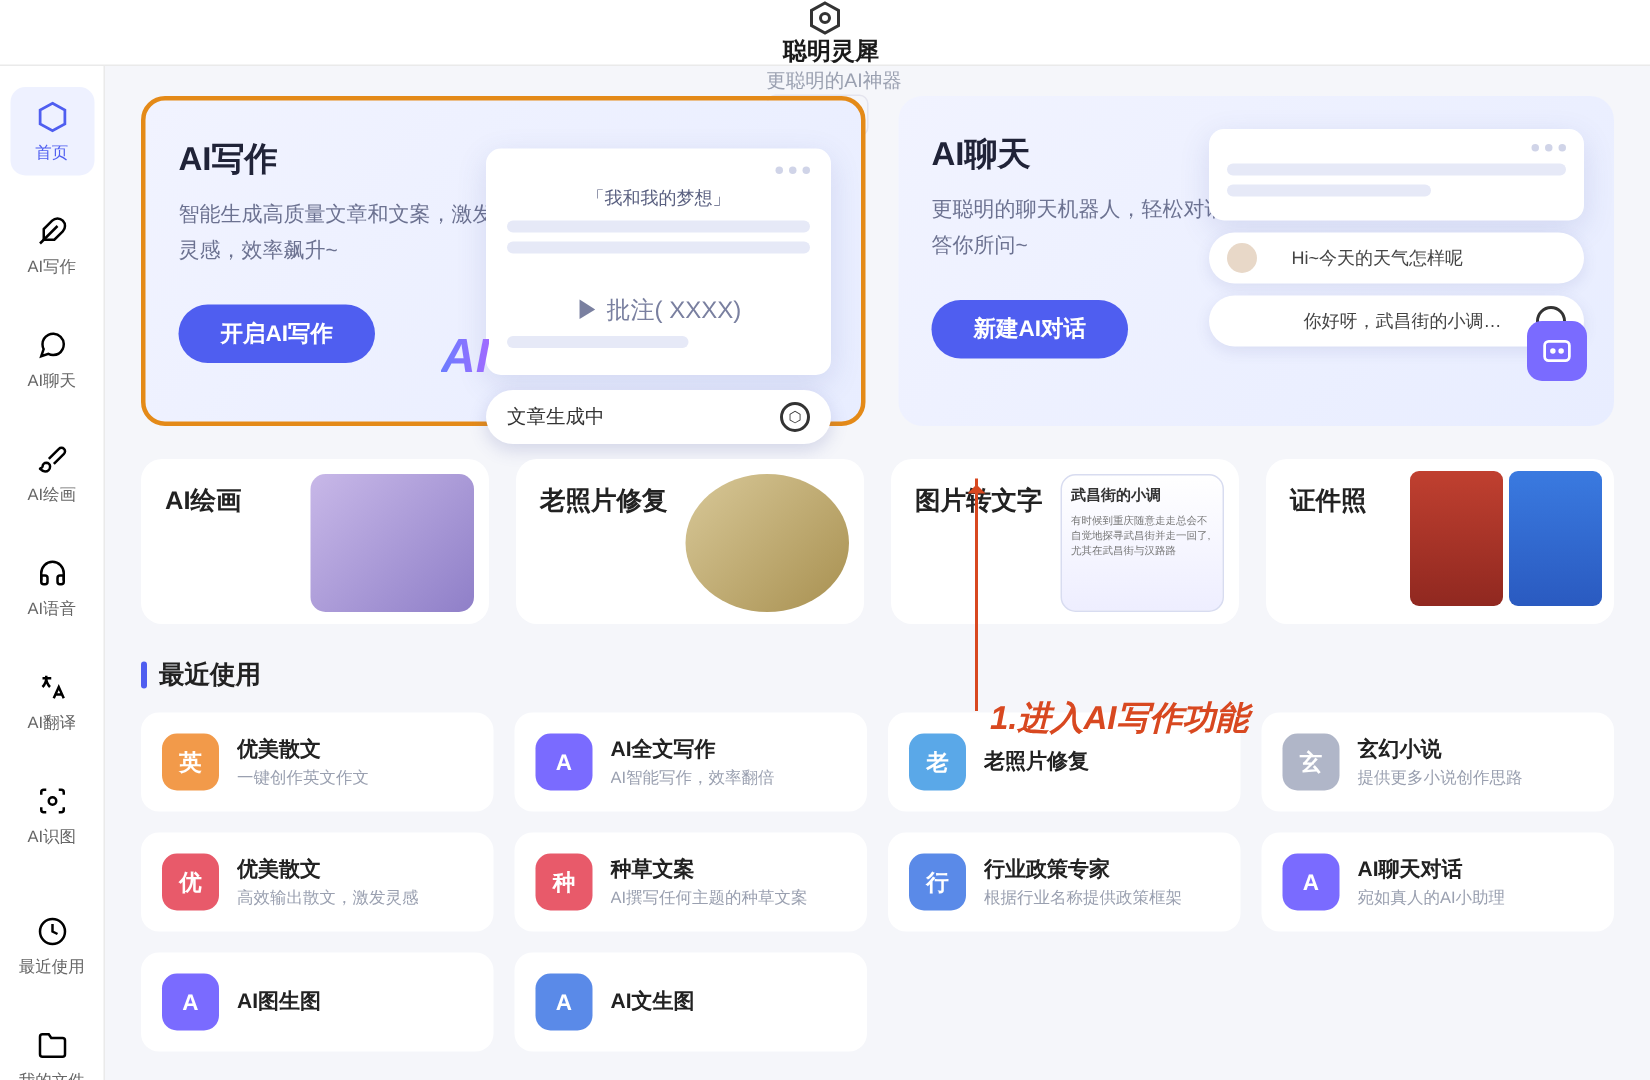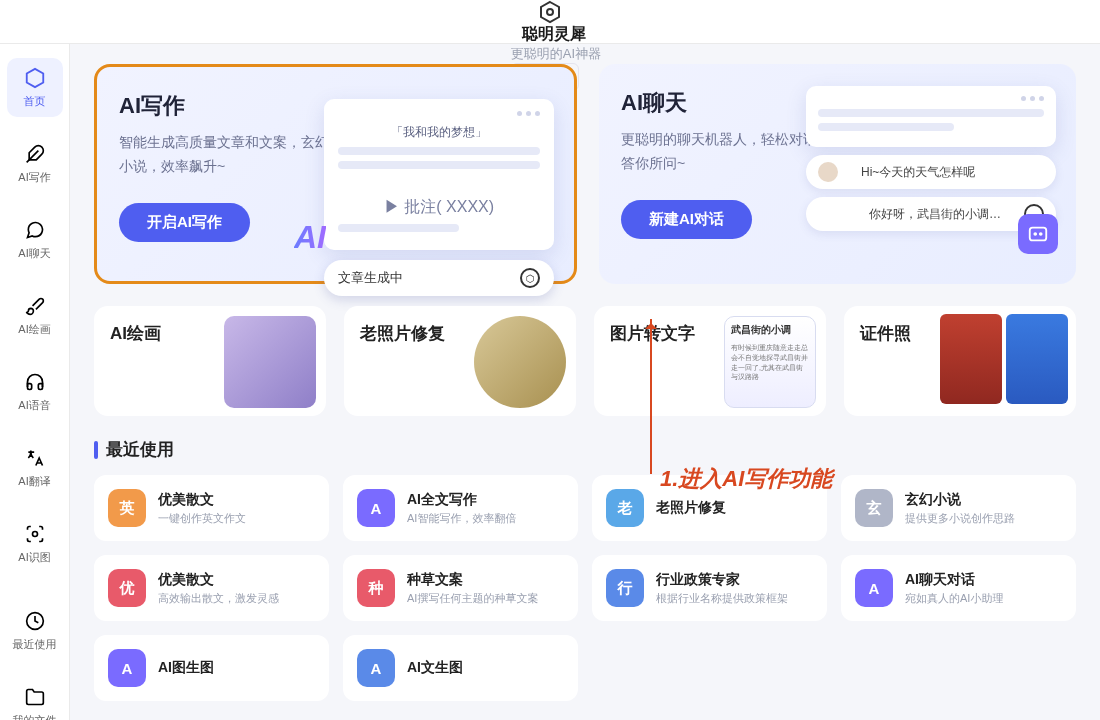--- a/index.html
+++ b/index.html
@@ -51,21 +51,21 @@
 
 .chat-bubble{background:#fff;border-radius:999px;padding:7px 12px;font-size:12px;color:#444;display:flex;align-items:center;gap:23px;box-shadow:0 3px 10px rgba(70,80,160,.12);margin-top:8px;}
 .chat-ava{width:20px;height:20px;border-radius:50%;background:#e8d8c8;}
 .chat-ava2{width:20px;height:20px;border:2px solid #333;border-radius:50%;}
 .chat-float{position:absolute;right:18px;top:150px;width:40px;height:40px;border-radius:10px;background:#7a6bff;display:flex;align-items:center;justify-content:center;color:#fff;}
 
 
 .features { display:flex; gap:18px; margin-top:22px; }
 .fcard { flex:1; background:#fff; border-radius:14px; padding:16px 16px; position:relative; min-height:110px; overflow:hidden; }
 .fcard-title{font-size:17px;font-weight:700;color:#222;margin-bottom:6px;}
-.fcard-img{position:absolute;right:10px;top:10px;width:92px;height:92px;border-radius:10px;background:linear-gradient(135deg,#c8b8e8,#8f7fc8);}
+.fcard-img{position:absolute;right:10px;top:10px;width:109px;height:92px;border-radius:10px;background:linear-gradient(135deg,#c8b8e8,#8f7fc8);}
 .fcard-img.photo{background:linear-gradient(135deg,#d8c898,#a89050);border-radius:50%;}
 .fcard-img.doc{background:linear-gradient(180deg,#fff,#eef);border:1px solid #d8dcf0;}
 .doc-hdr{font-size:10px;font-weight:700;color:#333;padding:6px;}
 .doc-txt{font-size:7px;color:#777;padding:0 6px;line-height:1.4;}
 .id-photos{position:absolute;right:8px;top:8px;display:flex;gap:4px;}
 .id-photo{width:62px;height:90px;border-radius:6px;}
 .id-photo.r{background:linear-gradient(180deg,#c04030,#902820);}
 .id-photo.b{background:linear-gradient(180deg,#3a7ae0,#2a5ac0);}
 
 
@@ -201,21 +201,21 @@
       <span class="sb-lbl">我的文件</span>
     </div>
   </div>
 
   <div class="main">
 
     <div class="hero-row">
 
       <div class="hero-card highlight">
         <div class="hero-title">AI写作</div>
-        <div class="hero-desc">智能生成高质量文章和文案，玄幻小说，效率飙升~</div>
+        <div class="hero-desc">智能生成高质量文章和文案，激发灵感，效率飙升~</div>
         <div class="hero-btn">开启AI写作</div>
         <div class="hero-visual">
           <div class="mock-win">
             <div class="mock-dots">
                 <span></span>
                 <span></span>
                 <span></span>
               </div>
             <div class="mock-title">「我和我的梦想」</div>
             <div class="mock-line"></div>

